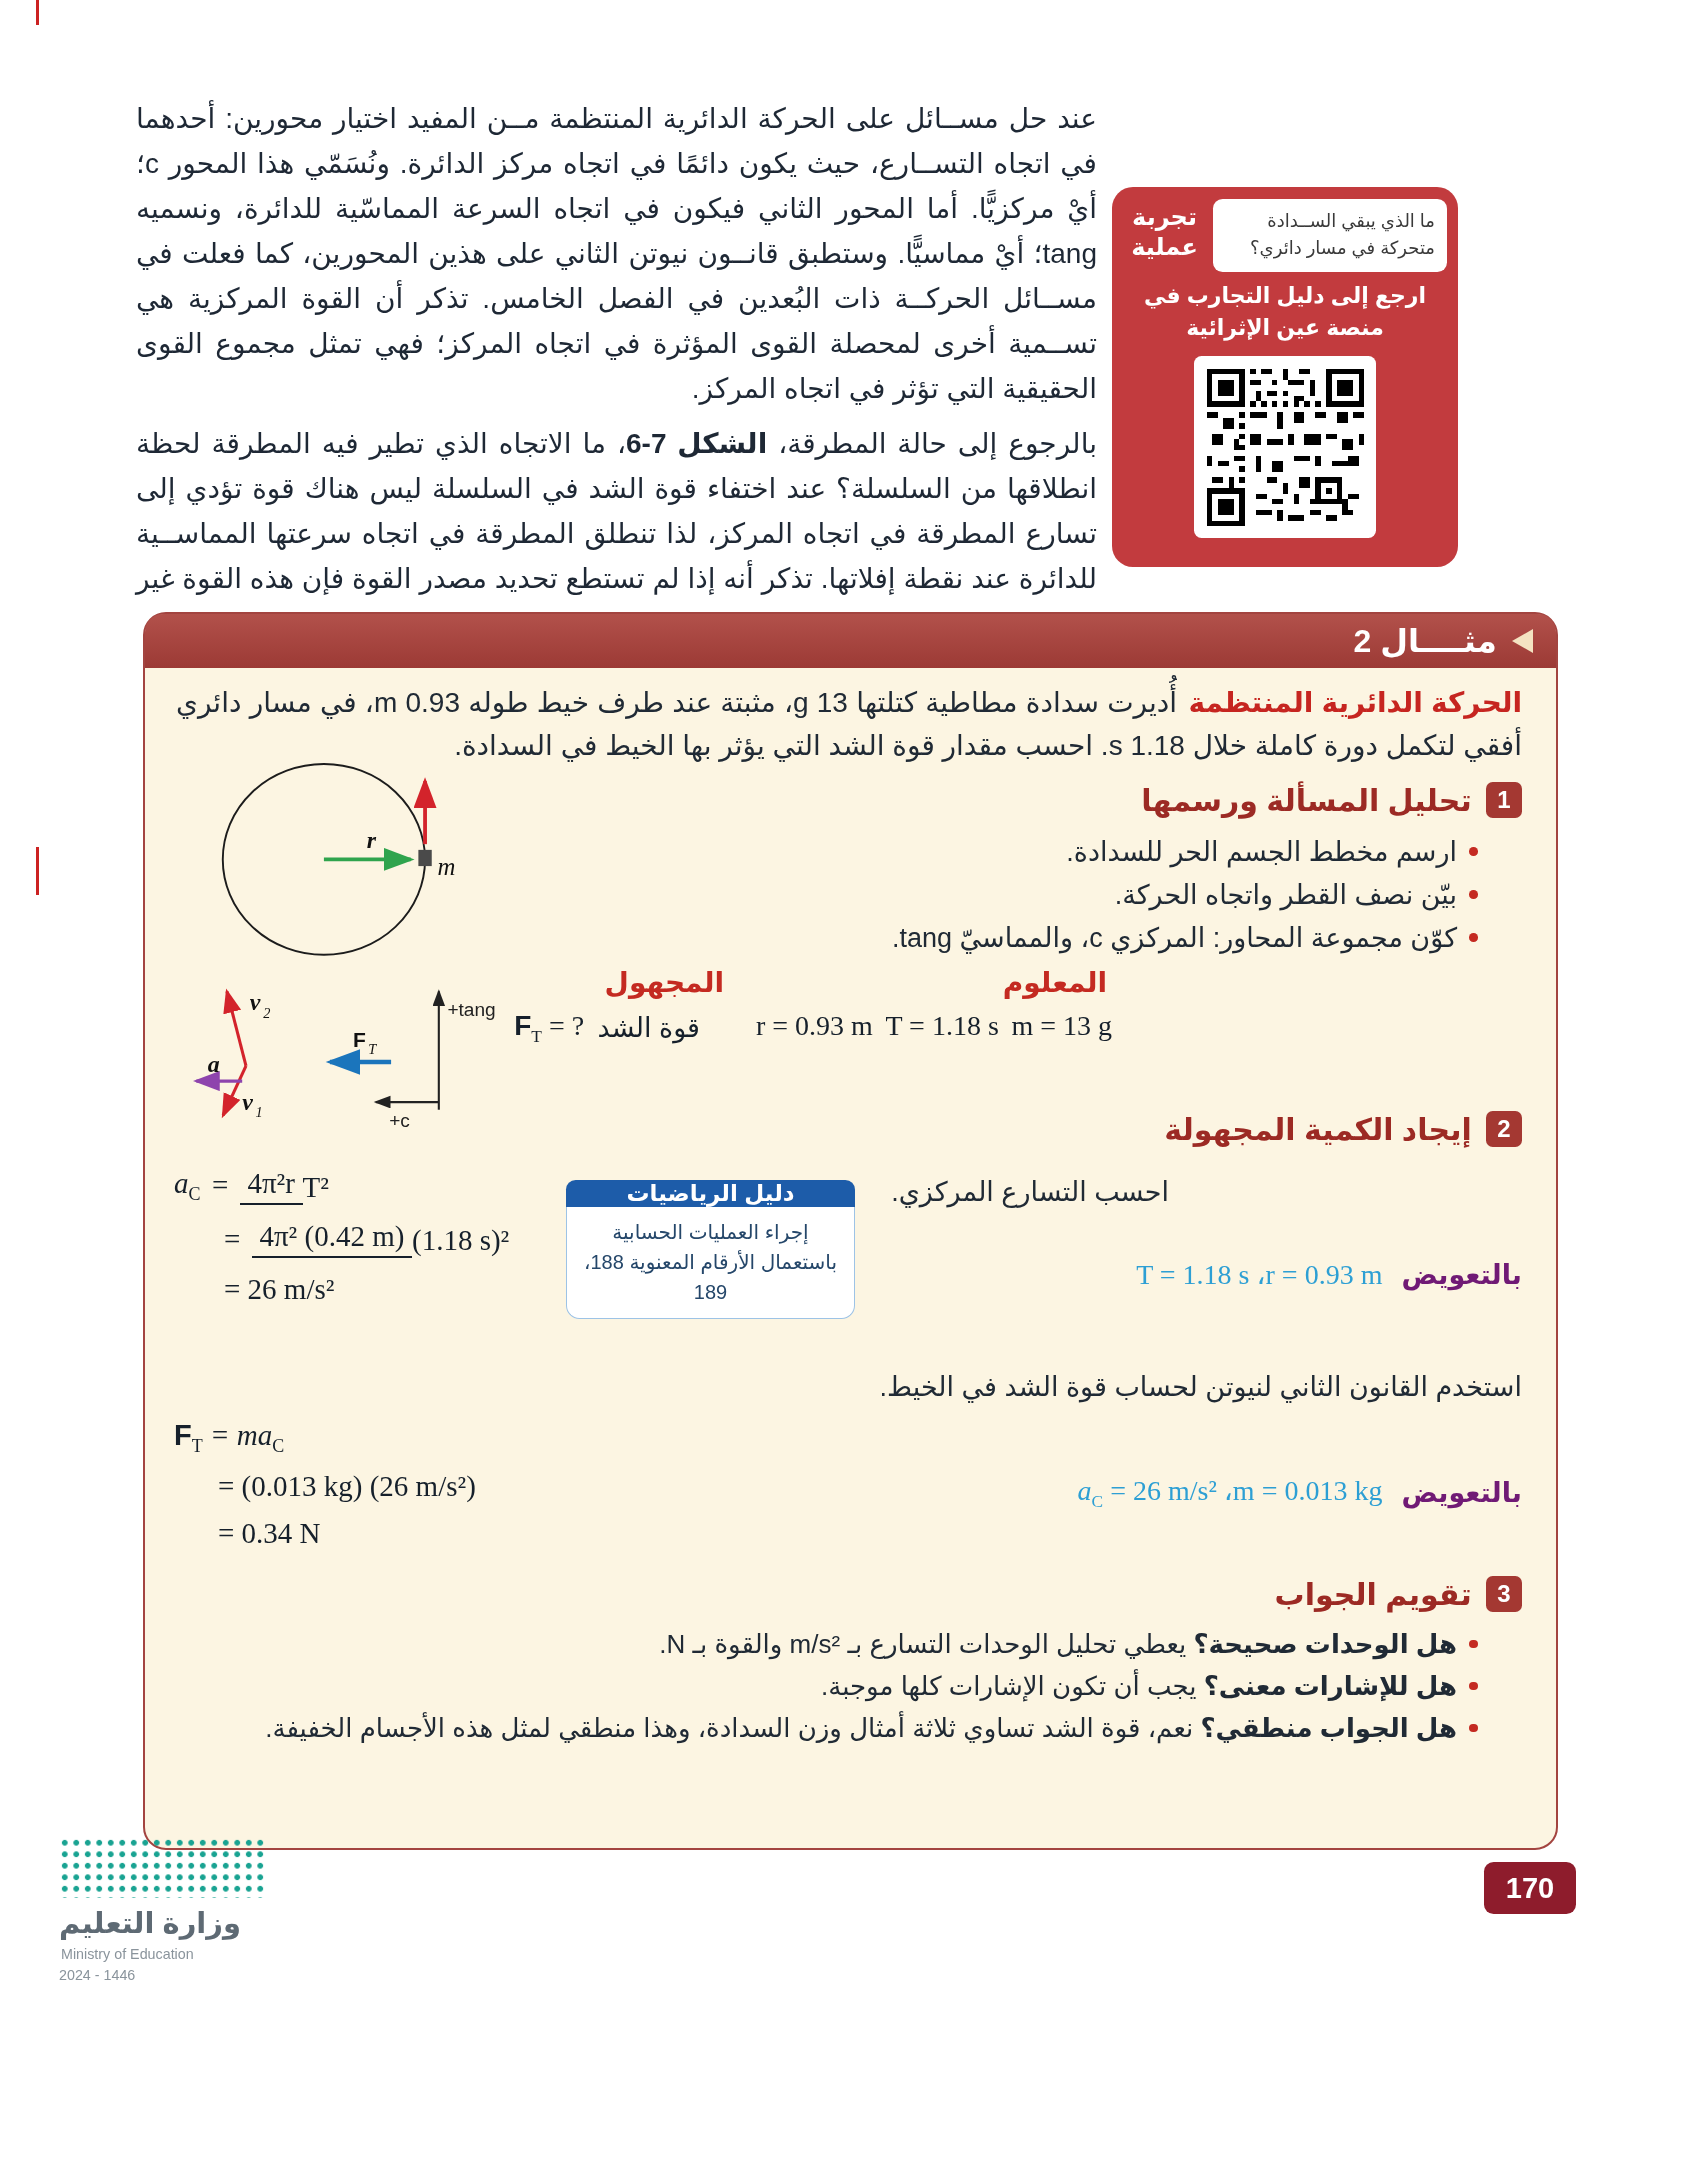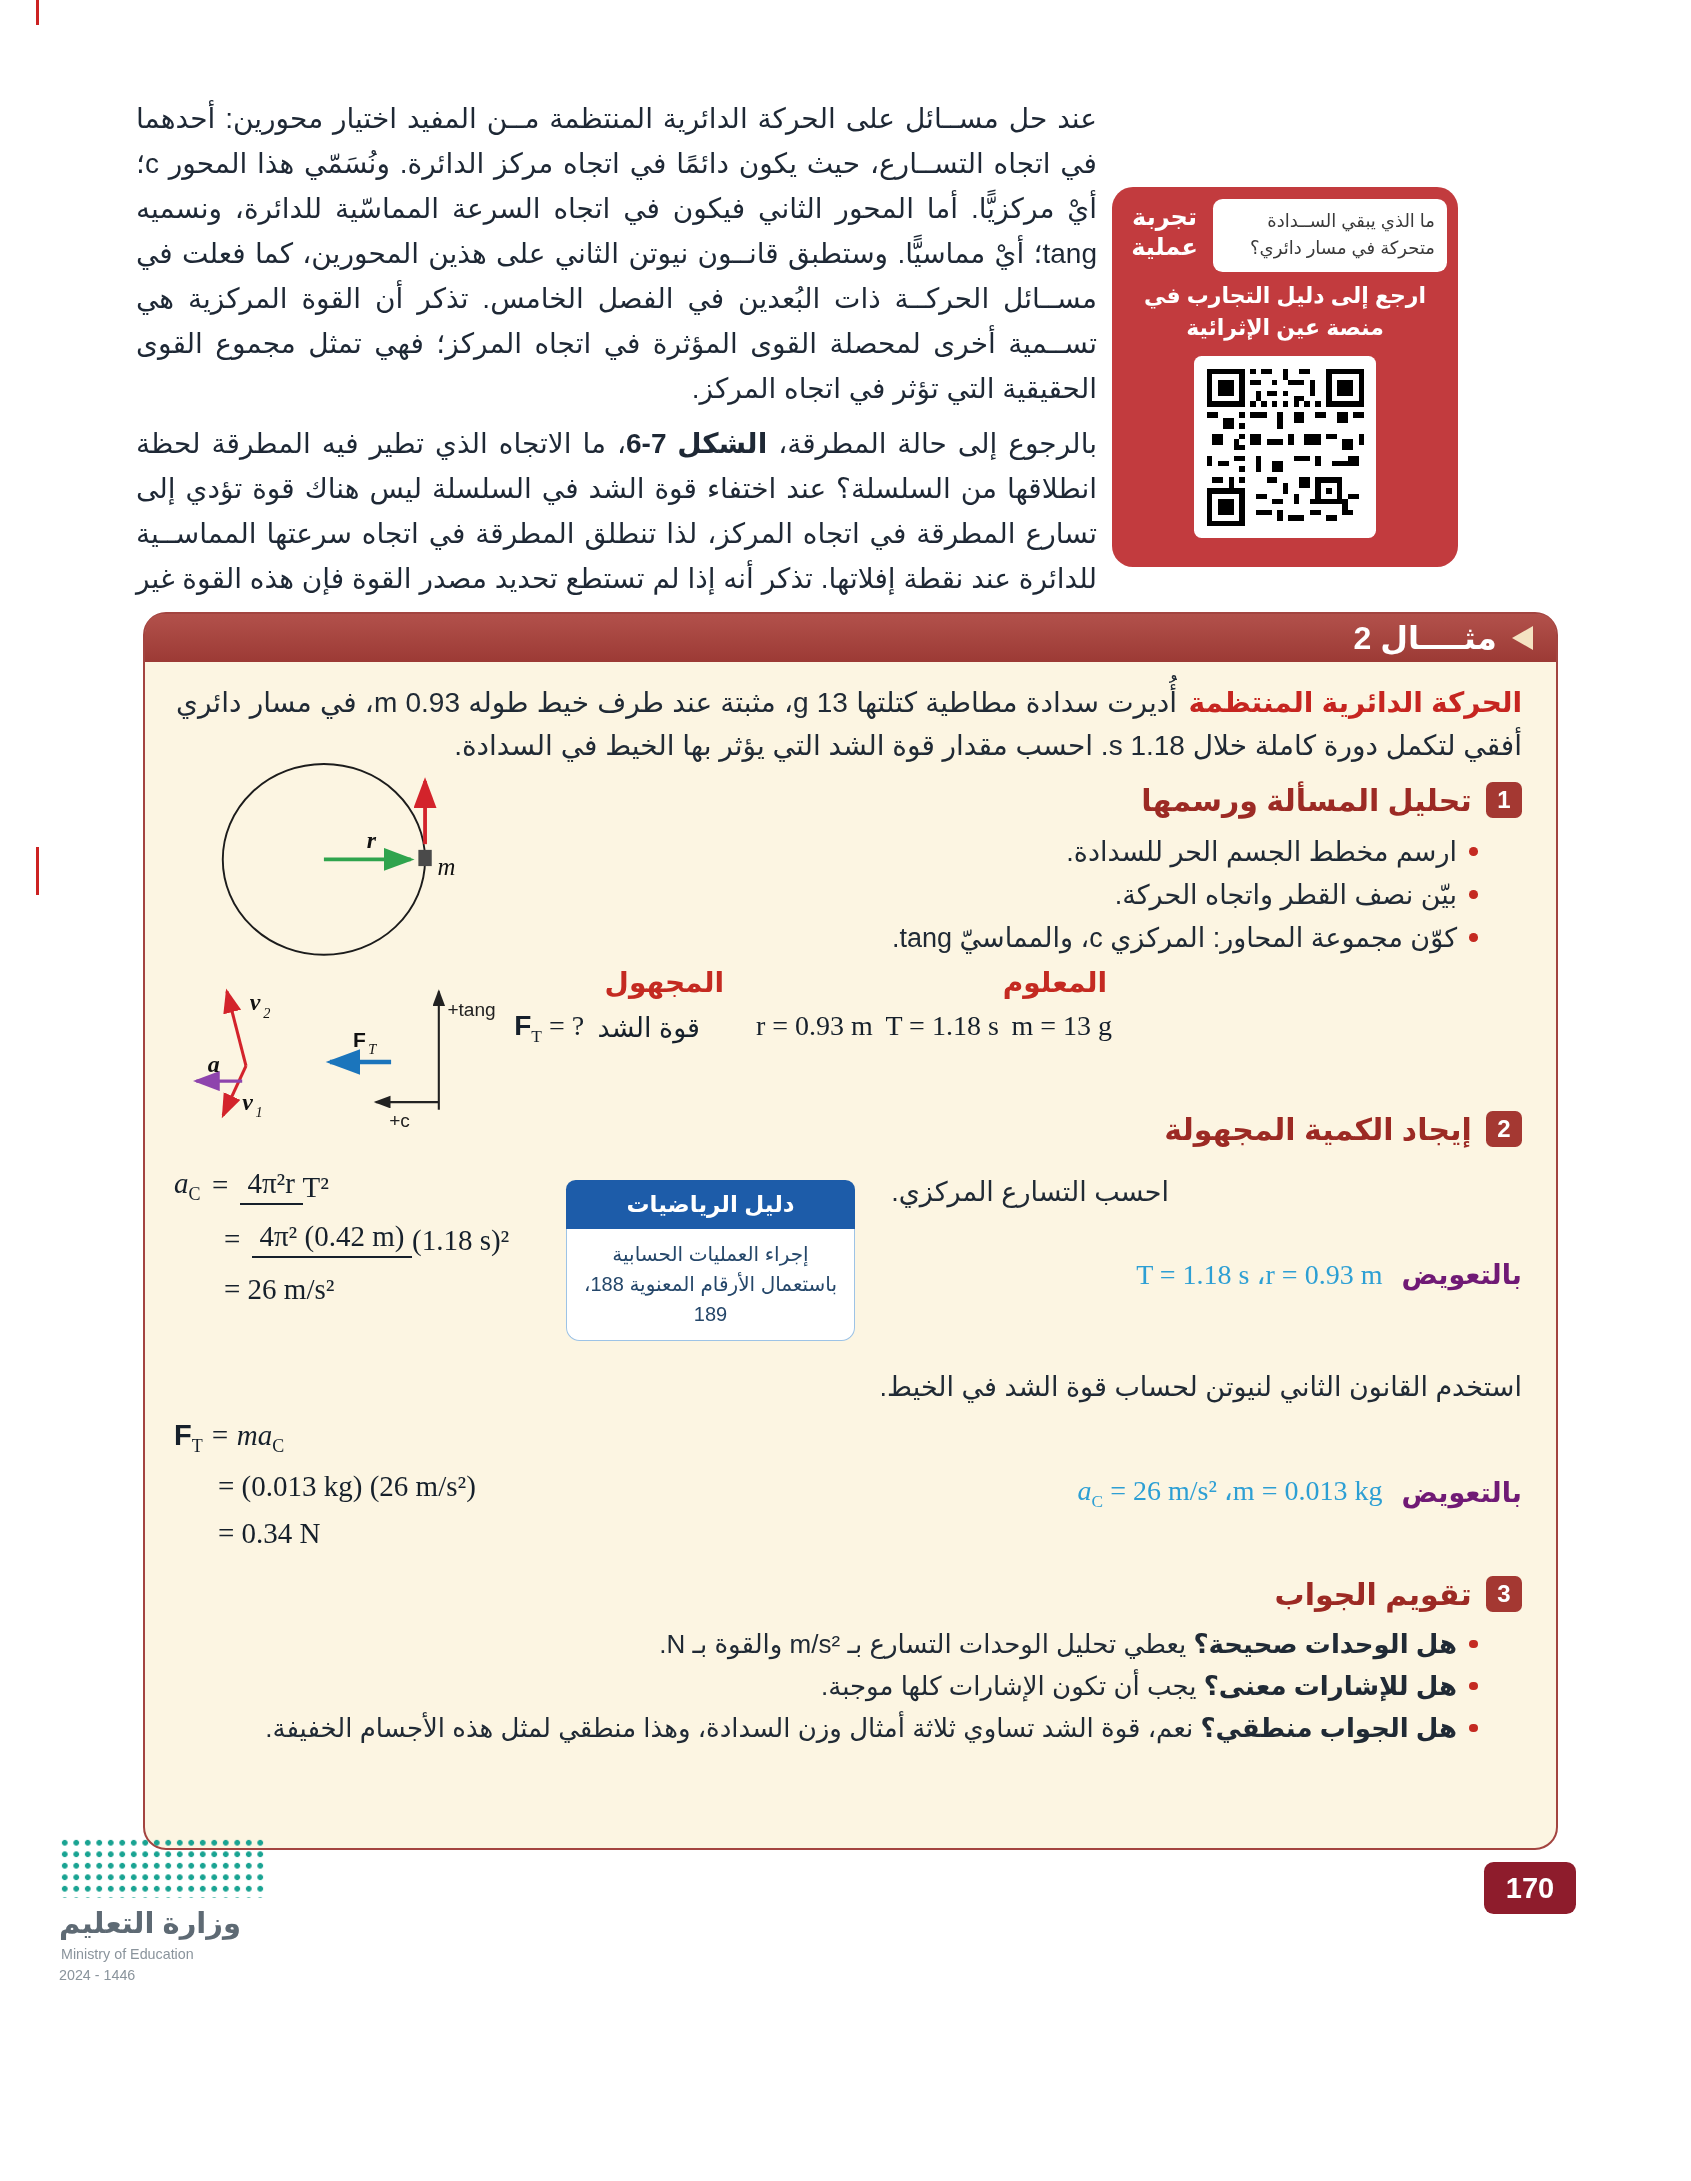--- a/index.html
+++ b/index.html
@@ -18,21 +18,21 @@
   
   .exp-box { position:absolute; left:1112px; top:187px; width:346px; height:380px; background:#C23B3E; border-radius:21px; padding:11.5px; }
   .exp-top { display:flex; direction:rtl; gap:7.6px; align-items:stretch; }
   .exp-tab { color:#ffffff; font-weight:bold; font-size:24px; text-align:center; width:82px; line-height:30px; padding-top:3.8px; }
   .exp-q { background:#ffffff; border-radius:9.6px; flex:1; padding:9.6px 11.5px; font-size:18px; line-height:27px; color:#3a3a3a; direction:rtl; text-align:right; }
   .exp-instr { color:#ffffff; font-weight:bold; font-size:22px; line-height:32.5px; text-align:center; direction:rtl; margin-top:8px; }
   .exp-qr { width:182px; height:182px; background:#ffffff; border-radius:7.6px; margin:11.5px auto 0; display:flex; align-items:center; justify-content:center; }
 
   
   .example { position:absolute; left:143px; top:612px; width:1415px; height:1238px; background:#FCF5E2; border:2.9px solid #A34440; border-radius:23px; }
-  .ex-header { position:absolute; top:0; left:0; right:0; height:48px; background:linear-gradient(#b2514b,#9c3a35); border-radius:18px 18px 0 0; display:flex; direction:rtl; align-items:center; gap:15.3px; padding:0 23px; color:#fff; font-size:32px; font-weight:bold; }
+  .ex-header { position:absolute; top:0; left:0; right:0; height:54px; background:linear-gradient(#b2514b,#9c3a35); border-radius:18px 18px 0 0; display:flex; direction:rtl; align-items:center; gap:15.3px; padding:0 23px; color:#fff; font-size:32px; font-weight:bold; }
   .ex-arrow { width:0; height:0; border-top:12.4px solid transparent; border-bottom:12.4px solid transparent; border-right:21px solid #F4E3C2; }
 
   .problem { position:absolute; top:67px; right:34px; width:1346px; direction:rtl; text-align:justify; font-size:28px; line-height:43px; color:#202a35; }
   .topic { color:#C62520; font-weight:bold; margin-left:11.5px; }
 
   .step-head { position:absolute; right:34px; display:flex; direction:rtl; align-items:center; gap:14.3px; }
   .step-num { width:36px; height:36px; background:#A43832; color:#fff; border-radius:6.7px; display:flex; align-items:center; justify-content:center; font-size:24px; font-weight:bold; }
   .step-title { font-size:30px; font-weight:bold; color:#9C2A24; }
 
   .bullets { position:absolute; right:78px; direction:rtl; }
@@ -51,21 +51,21 @@
   .mline { display:flex; align-items:center; gap:11.5px; margin-bottom:15.3px; }
   .mline.indent { margin-left:50px; }
   .mline.indent2 { margin-left:44px; }
   .frac { display:inline-flex; align-items:center; }
   .frac .num { border-bottom:2.4px solid #16202b; padding:0 7.6px 2.9px; display:block; }
   .frac .den { padding-top:2.9px; display:block; }
   .ital { font-style:italic; }
   sub { font-size:0.62em; }
 
   .guide { position:absolute; left:421px; top:566px; width:289px; }
-  .guide-head { background:#1D5CA9; color:#fff; font-weight:bold; font-size:23px; text-align:center; border-radius:9.6px 9.6px 0 0; padding:11px 0; }
+  .guide-head { background:#1D5CA9; color:#fff; font-weight:bold; font-size:23px; text-align:center; border-radius:9.6px 9.6px 0 0; padding:0 0; }
   .guide-body { background:#ffffff; border:1.9px solid #9DC3E6; border-top:none; border-radius:0 0 13.4px 13.4px; padding:9.6px 13.4px 11.5px; font-size:20px; line-height:30px; color:#25476a; text-align:center; direction:rtl; }
 
   .subst { position:absolute; right:34px; display:flex; direction:rtl; align-items:center; gap:19px; }
   .subst-label { color:#701a75; font-size:27px; font-weight:bold; }
   .subst-val { color:#2D9FD4; font-family:"Liberation Serif","DejaVu Serif",serif; font-size:28px; }
 
   .ar-line { position:absolute; direction:rtl; font-size:27px; color:#202a35; }
 
   .pgnum { position:absolute; left:1484px; top:1862px; width:92px; height:52px; background:#8E1C2C; color:#fff; border-radius:9.6px; display:flex; align-items:center; justify-content:center; font-size:29px; font-weight:bold; }
 

